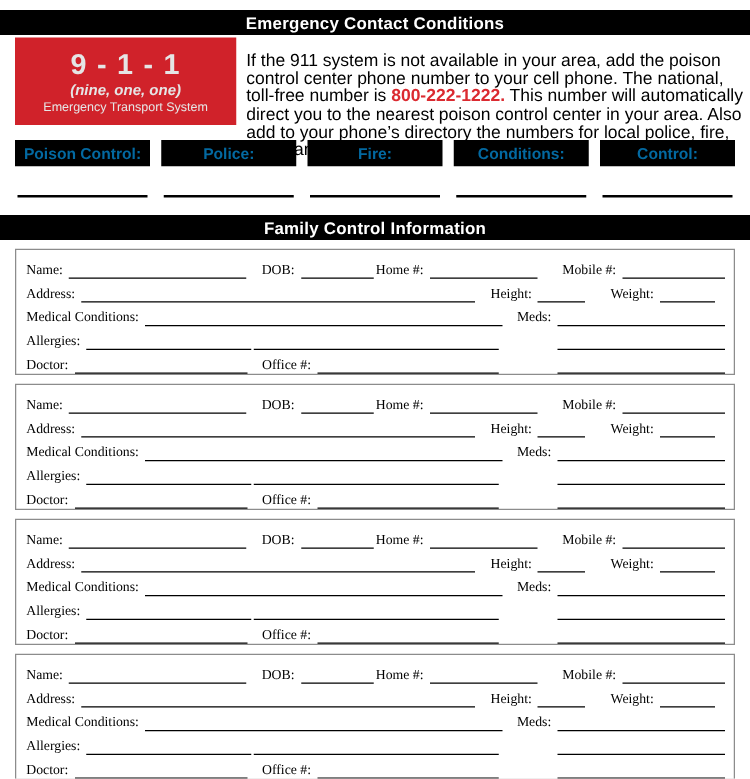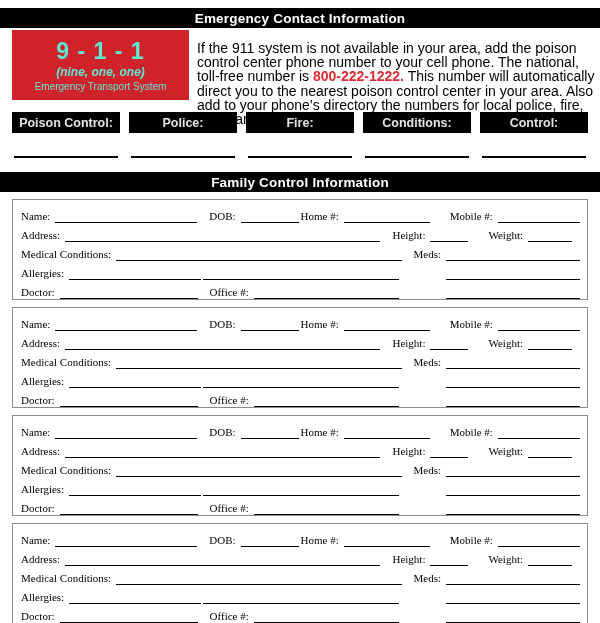--- a/index.html
+++ b/index.html
@@ -28,21 +28,21 @@
     letter-spacing: 0.2px;
   }
   .bar-top { top: 8px; }
   .bar-family { top: 172px; }
 
   
   .banner {
     position: absolute;
     left: 12px; top: 30px;
     width: 177px; height: 70px;
-    color: #5eead4;
+    color: #e5e5e5;
     text-align: center;
     display: flex;
     flex-direction: column;
     justify-content: center;
     padding-top: 2px;
   }
   .banner-number { font-size: 23px; font-weight: bold; letter-spacing: 1px; line-height: 24px; }
   .banner-phonetic { font-size: 12px; font-weight: bold; line-height: 14px; margin-top: 2px; font-style: italic; }
   .banner-system { font-size: 10px; font-weight: normal; line-height: 15px; }
 
@@ -60,21 +60,21 @@
   .contacts-row, .contact-lines-row {
     position: absolute;
     left: 12px; right: 12px;
     display: grid;
     grid-template-columns: repeat(5, 1fr);
     column-gap: 9px;
   }
   .contacts-row { top: 112px; }
   .contact-label {
     background: #000;
-    color: #e5e5e5;
+    color: #0369a1;
     height: 21px;
     font-size: 12.5px;
     font-weight: bold;
     display: flex;
     align-items: center;
     justify-content: center;
   }
   .contact-lines-row { top: 150px; }
   .contact-line {
     height: 8px;
@@ -121,21 +121,21 @@
   .ml20 { margin-left: 20px; }
   .mr42 { margin-right: 42px; }
   .mr8  { margin-right: 8px; }
 </style>
 </head>
 <body>
 
 <div class="page">
 
   <div class="section-bar bar-top">
-    <span>Emergency Contact Information</span>
+    <span>Emergency Contact Conditions</span>
   </div>
 
   <div class="banner" style="background: rgb(208, 34, 42);">
     <div class="banner-number">9 - 1 - 1</div>
     <div class="banner-phonetic">(nine, one, one)</div>
     <div class="banner-system">Emergency Transport System</div>
   </div>
 
   <p class="intro"><span>If the 911 system is not available in your area, add the poison control center phone number to your cell phone. The national, toll-free number is </span><span class="phone" style="color: rgb(219, 42, 48);">800-222-1222.</span><span> This number will automatically direct you to the nearest poison control center in your area. Also add to your phone’s directory the numbers for local police, fire, ambulance, and hospital.</span></p>
 

